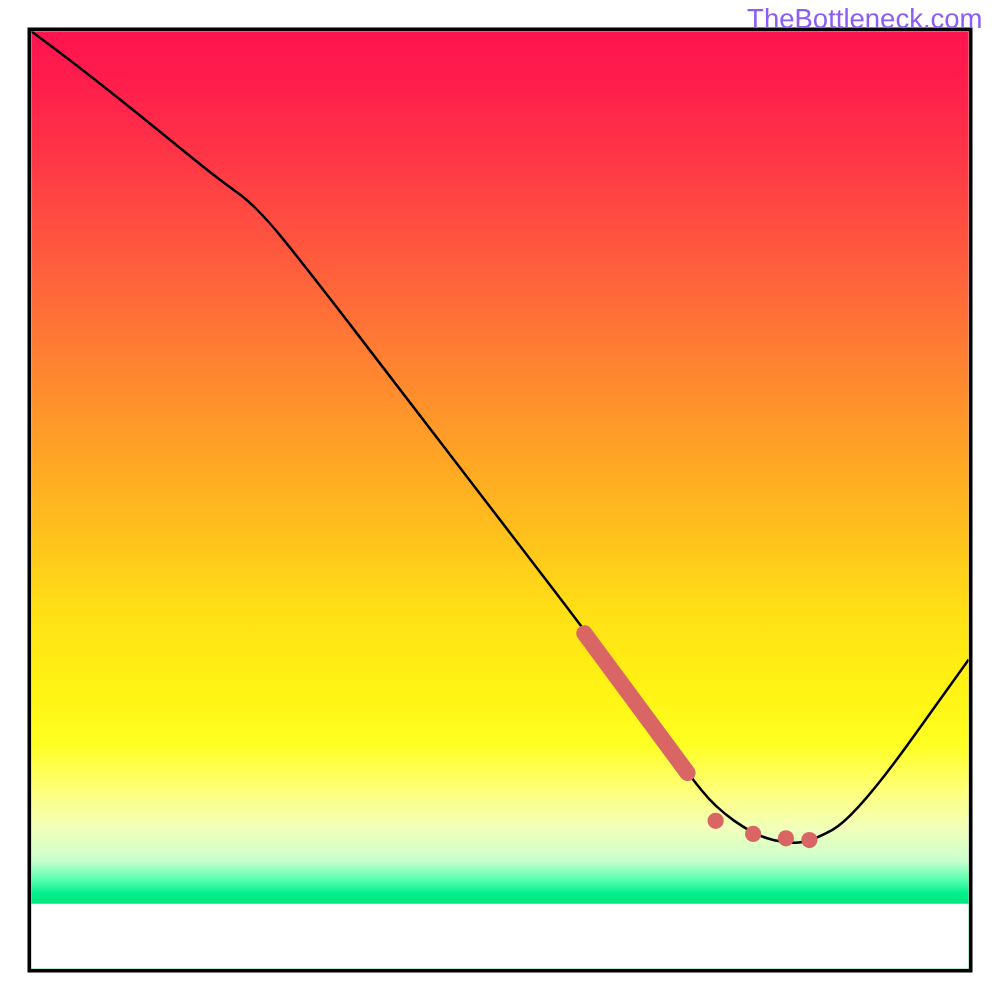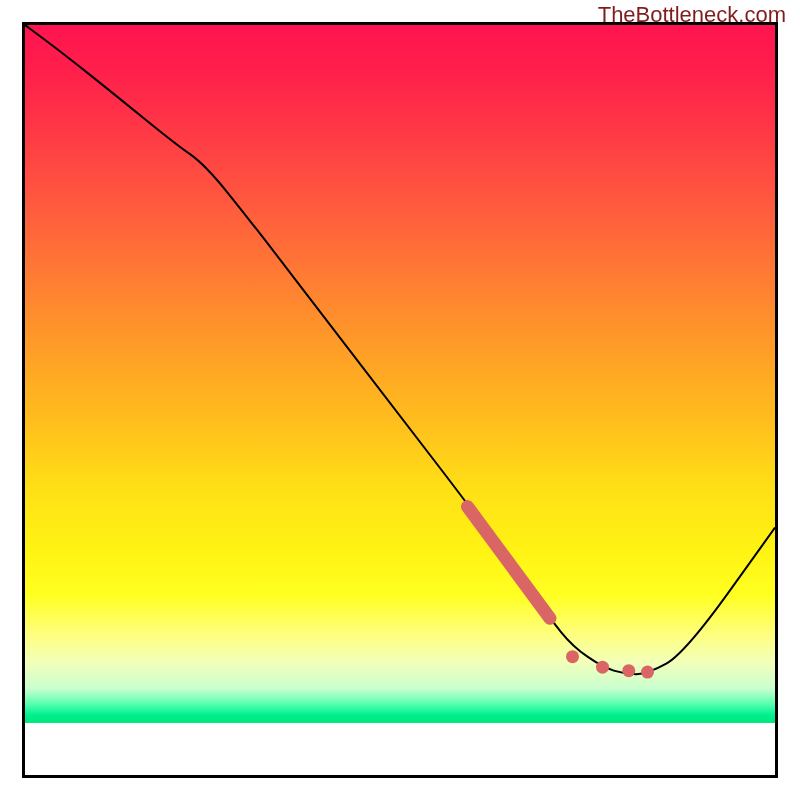--- a/index.html
+++ b/index.html
@@ -13,21 +13,21 @@
   }
   .wrap {
     position: relative;
     width: 800px;
     height: 800px;
   }
   .watermark {
     position: absolute;
     top: 2px;
     right: 14px;
-    color: #7f1d1d;
+    color: #8b5cf6;
     font-size: 22px;
     letter-spacing: 0px;
     font-weight: 400;
     z-index: 10;
   }
   .frame {
     position: absolute;
     left: 22px;
     top: 22px;
     width: 756px;

